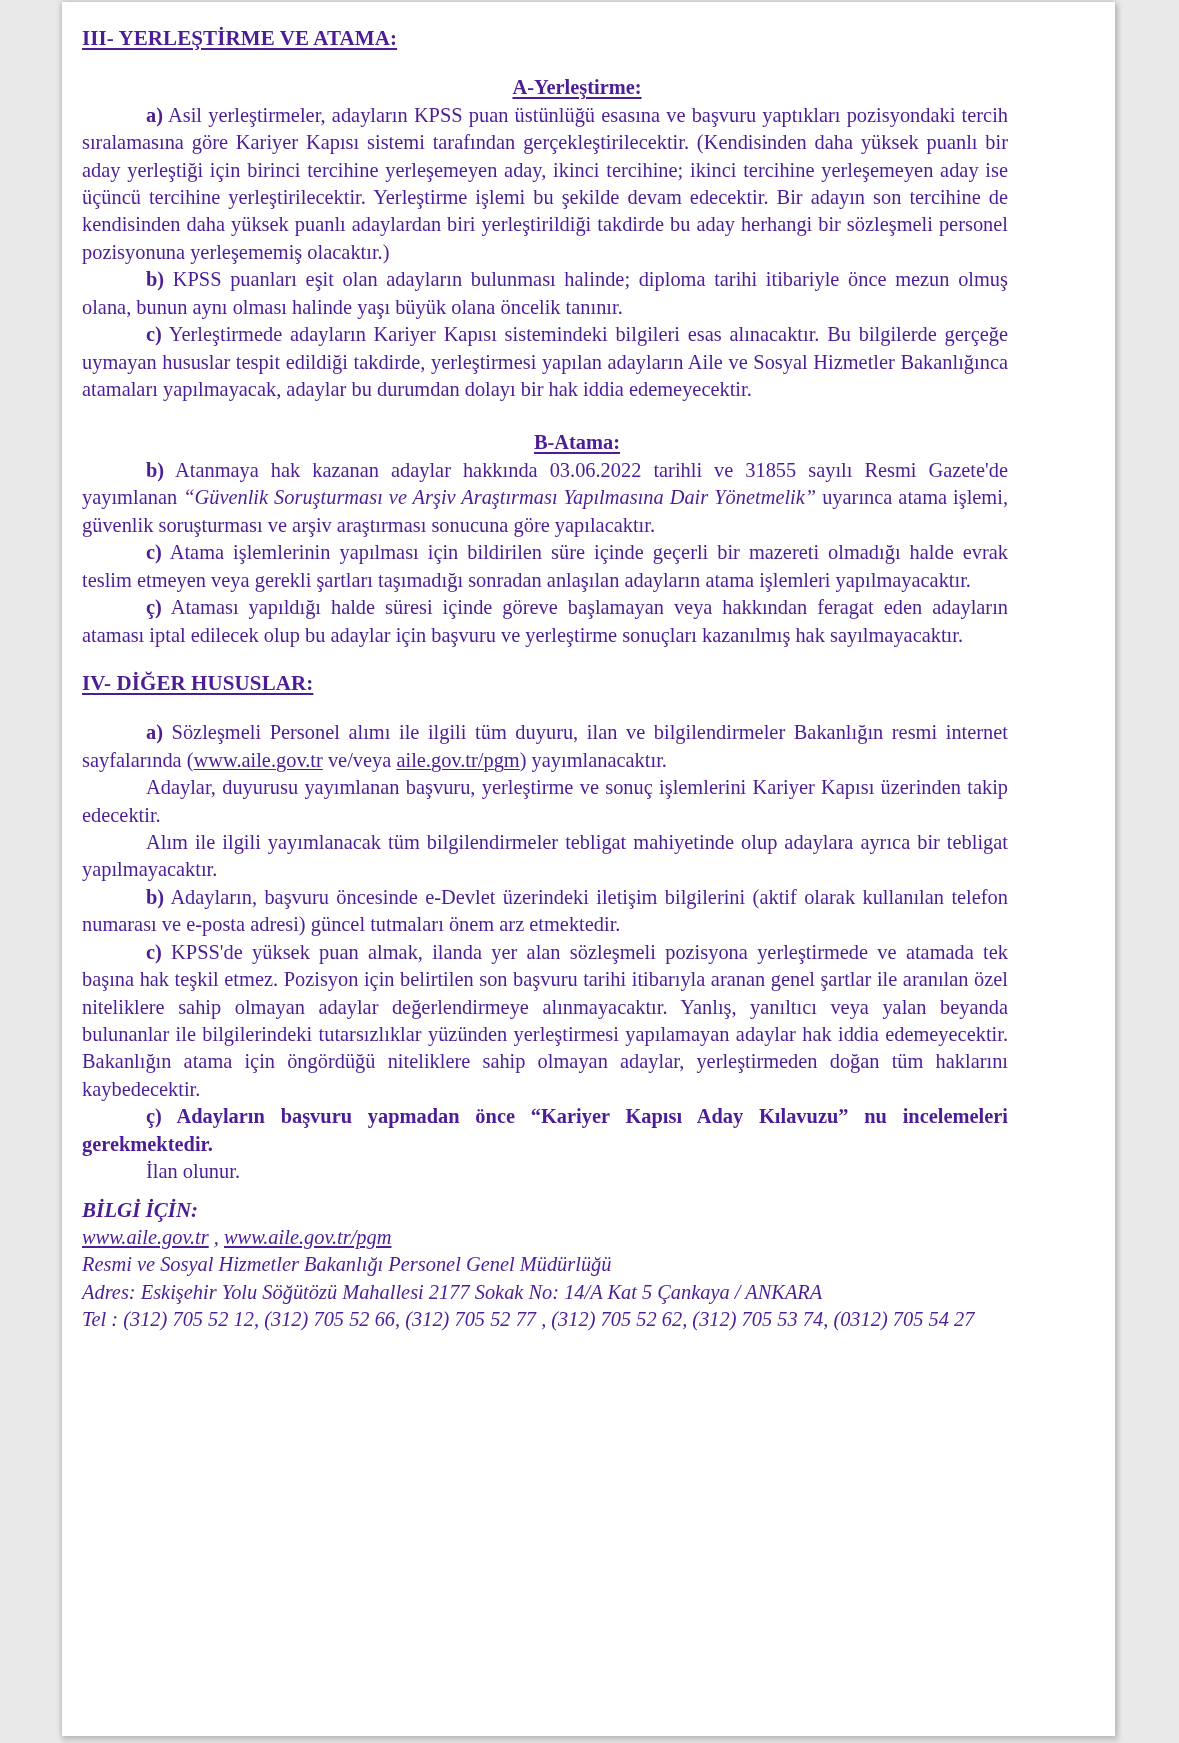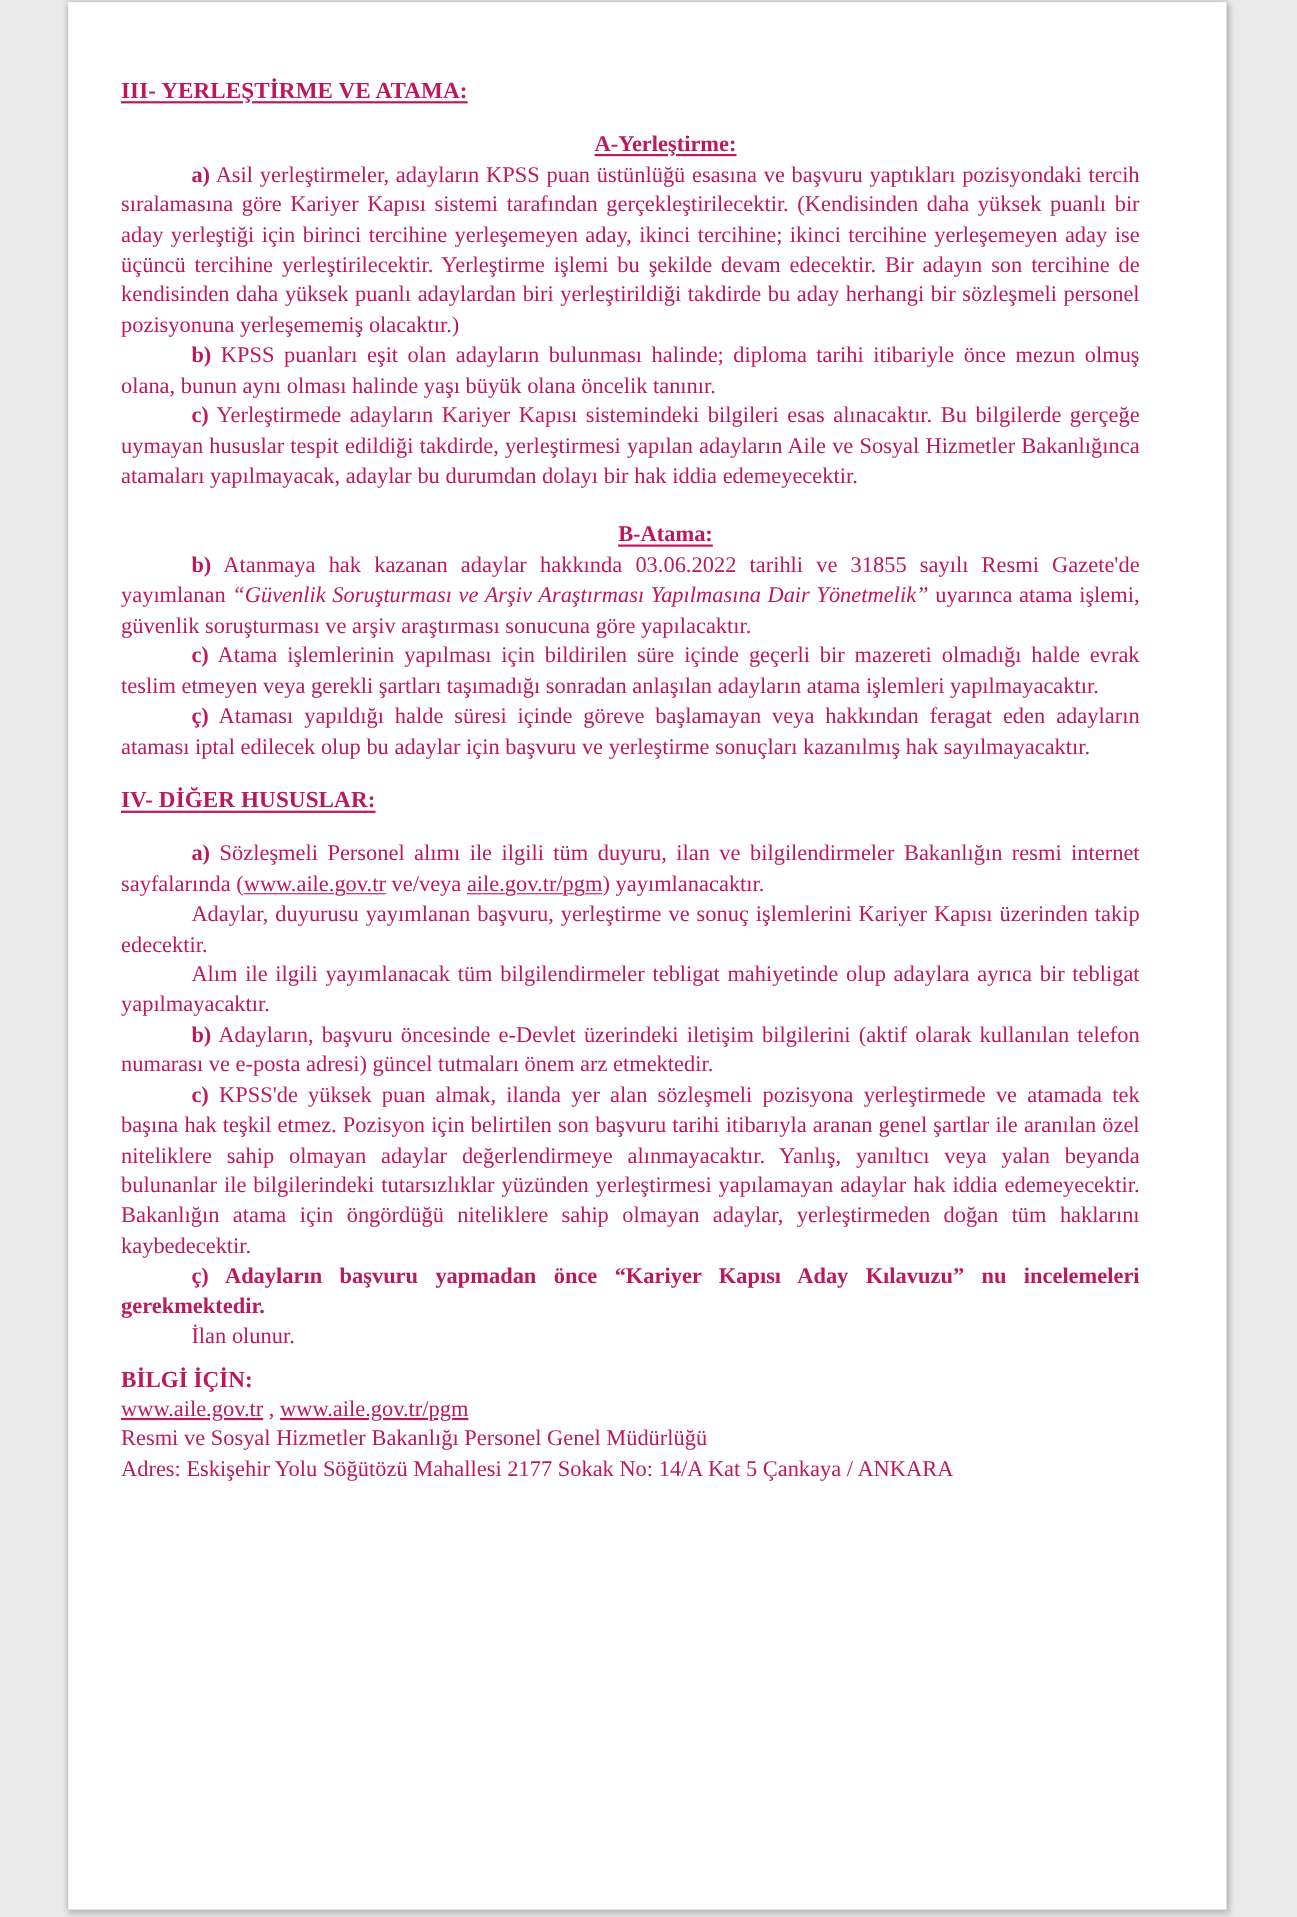--- a/index.html
+++ b/index.html
@@ -28,29 +28,28 @@
     left: 62px;
     top: 2px;
     width: 1053px;
     height: 1734px;
     background: #ffffff;
     box-shadow: 0 0 6px rgba(0,0,0,0.22);
     overflow: hidden;
   }
   .content {
     position: absolute;
-    left: 48px;
+    left: 20px;
     top: 22px;
     width: 926px;
-    color: #be185d;
+    color: #4c1d95;
     font-size: 20.4px;
     line-height: 1.345;
     text-align: justify;
     text-justify: inter-word;
-    margin-top: 44px;
     -webkit-font-smoothing: antialiased;
   }
 
   h2.section-head {
     font-size: 21px;
     font-weight: bold;
     margin: 0 0 22px 0;
     padding: 0;
     text-align: left;
     letter-spacing: 0.1px;
@@ -92,20 +91,21 @@
   .contact-block {
     text-align: left;
     margin: 0;
     padding: 0;
   }
   .contact-block p {
     margin: 0;
     padding: 0;
     text-align: left;
     text-indent: 0;
+    font-style: italic;
   }
   .contact-head {
     font-weight: bold;
     font-size: 21px;
   }
   .contact-links .u {
     text-decoration: underline;
     text-underline-offset: 2px;
   }
 </style>
@@ -164,16 +164,17 @@
 
     <p class="para"><span>İlan olunur.</span></p>
 
     <div class="spacer-sm"></div>
 
     <div class="contact-block">
       <p class="contact-head"><span>BİLGİ İÇİN:</span></p>
       <p class="contact-links"><span class="u">www.aile.gov.tr</span><span> , </span><span class="u">www.aile.gov.tr/pgm</span></p>
       <p><span>Resmi ve Sosyal Hizmetler Bakanlığı Personel Genel Müdürlüğü</span></p>
       <p><span>Adres: Eskişehir Yolu Söğütözü Mahallesi 2177 Sokak No: 14/A Kat 5 Çankaya / ANKARA</span></p>
+      <p><span>Tel : (312) 705 52 12, (312) 705 52 66, (312) 705 52 77 , (312) 705 52 62, (312) 705 53 74, (0312) 705  54 27</span></p>
     </div>
 
   </div>
 </div>
 
 </body></html>

